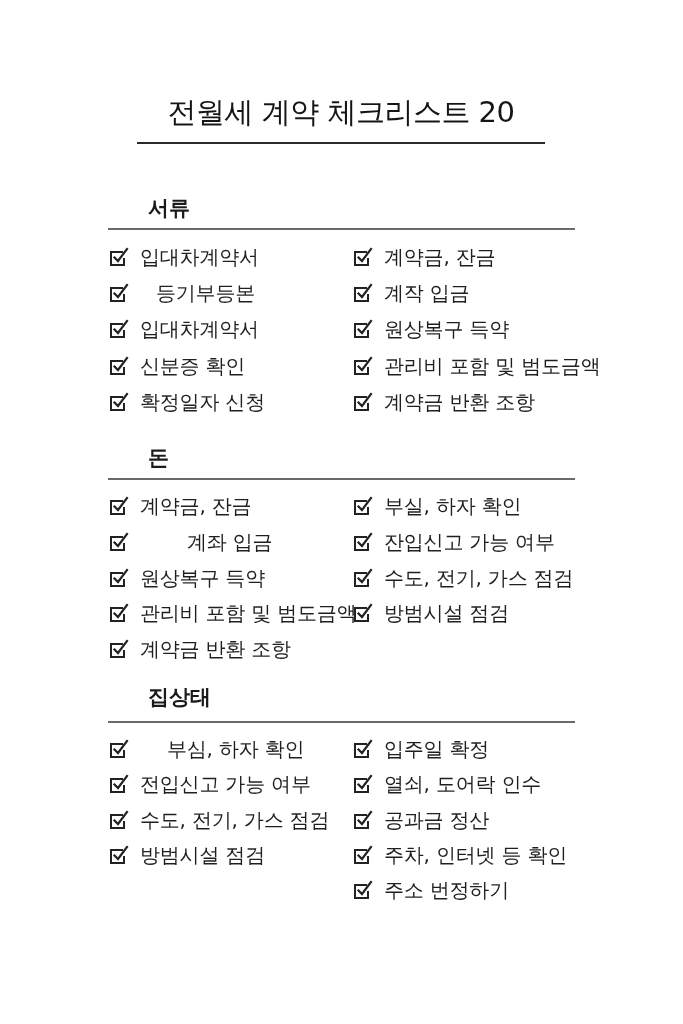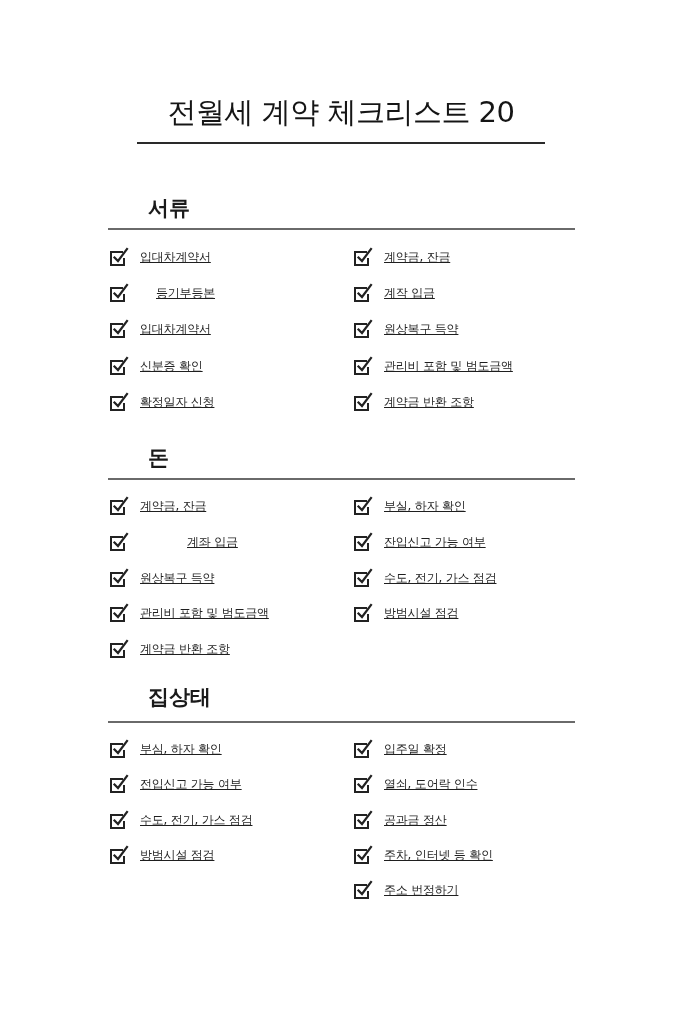--- a/index.html
+++ b/index.html
@@ -29,23 +29,22 @@
     }
     .item {
       position: absolute; display: flex; align-items: center;
       height: 24px; white-space: nowrap;
     }
     .item .cb {
       width: 22px; height: 22px; flex: 0 0 22px; margin-right: 10px;
       display: inline-block;
     }
     .item .lbl {
-      font-size: 12px; color: #1f1f1f; letter-spacing: -0.2px;
+      font-size: 20px; color: #1f1f1f; letter-spacing: -0.2px;
       line-height: 22px;
-      text-decoration: underline;
     }
   </style>
 </head>
 <body>
 
 <div class="title">전월세 계약 체크리스트 20</div>
 <div class="title-rule"></div>
 
 <svg width="0" height="0" style="position:absolute">
   <defs>
@@ -181,21 +180,21 @@
         <use href="#cbx"></use>
       </svg>
       <span class="lbl">방범시설 점검</span>
     </div>
 </div>
 
 <div class="section" style="top:0;">
   <div class="section-heading" style="top:684px;">집상태</div>
   <div class="section-rule" style="top:721px;"></div>
 
-  <div class="item" style="left:0;top:737px;">
+  <div class="item" style="left:0;top:737px;gap:27px;">
       <svg class="cb">
         <use href="#cbx"></use>
       </svg>
       <span class="lbl">부심, 하자  확인</span>
     </div>
   <div class="item" style="left:0;top:772px;">
       <svg class="cb">
         <use href="#cbx"></use>
       </svg>
       <span class="lbl">전입신고 가능 여부</span>

